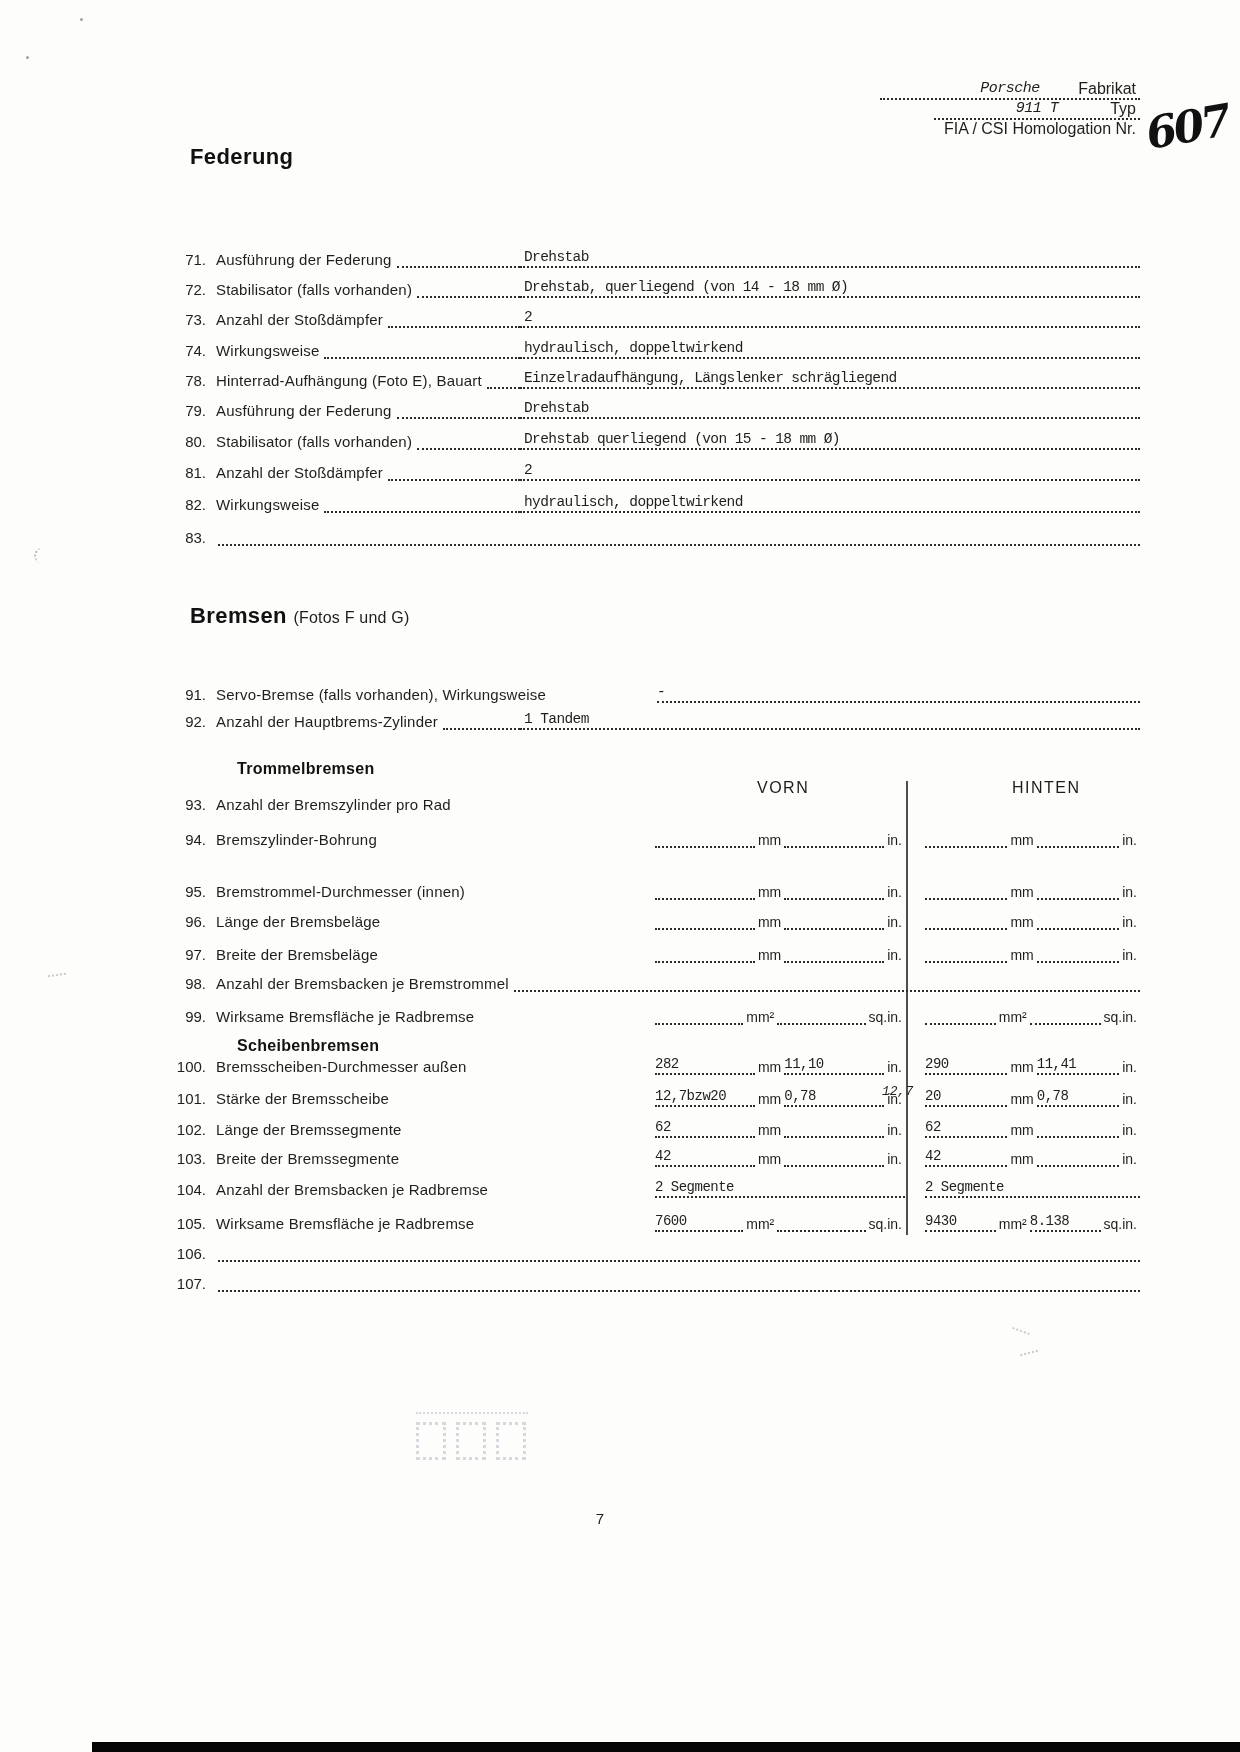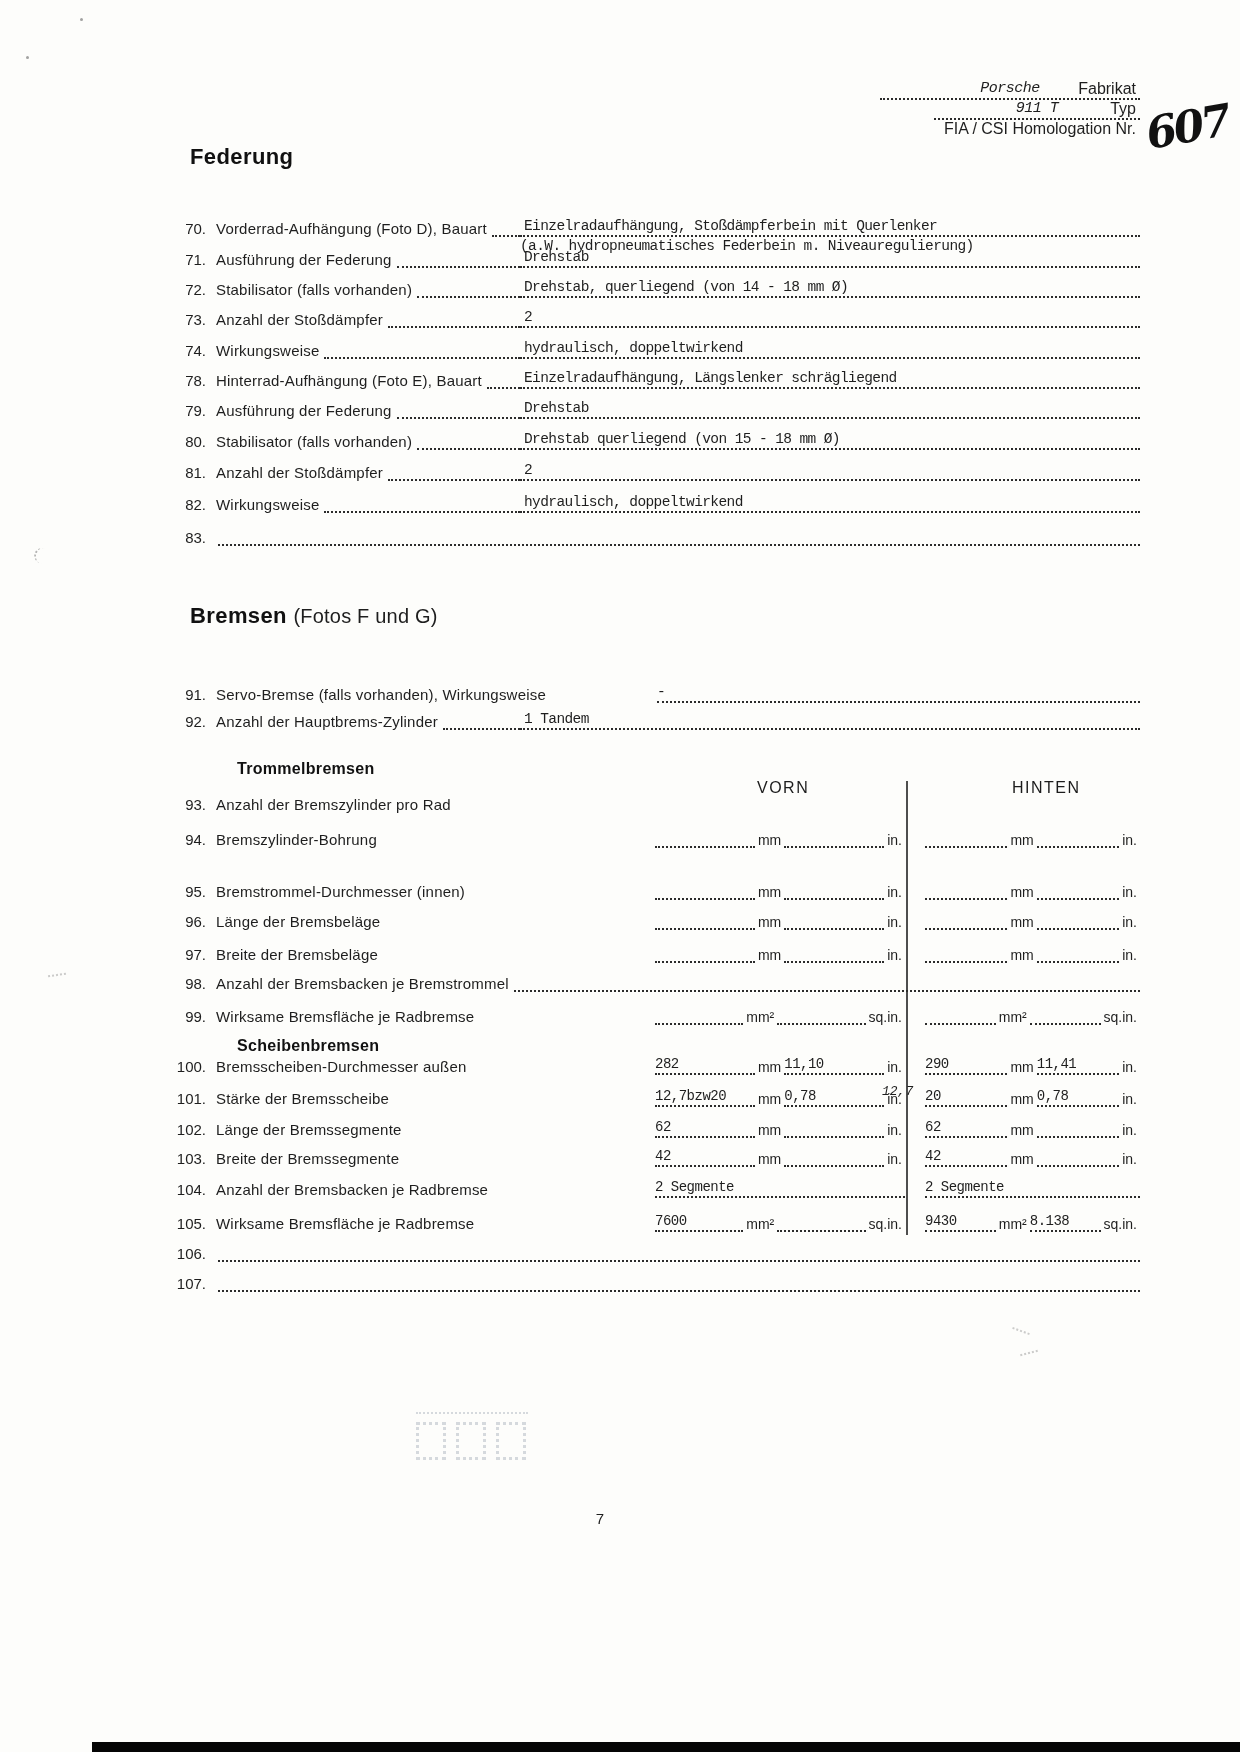--- a/index.html
+++ b/index.html
@@ -12,21 +12,21 @@
   .hleader{border-bottom:2px dotted #2b2b2b;height:0;position:relative;}
   .hl1{width:260px;} .hl2{width:206px;} .hl3{flex:1;}
   .hval{position:absolute;bottom:1px;left:0;right:0;text-align:center;
         font-family:"Liberation Mono",monospace;font-size:15px;letter-spacing:-0.5px;white-space:nowrap;}
   .hgap2{margin-left:28px;} .hgap3{margin-left:10px;}
   .hand{position:absolute;bottom:-14px;left:6px;font-family:"DejaVu Serif",serif;font-style:italic;font-weight:bold;
         font-size:44px;letter-spacing:-3px;transform:rotate(-10deg);color:#111;text-align:left;}
 
   
   .sect{position:absolute;left:190px;font-size:22px;font-weight:bold;letter-spacing:0.4px;color:#111;}
-  .sect small{font-size:20px;font-weight:normal;letter-spacing:0.2px;color:#1e1e1e;}
+  .sect small{font-size:16px;font-weight:normal;letter-spacing:0.2px;color:#1e1e1e;}
   .subhead{position:absolute;left:237px;font-size:16px;font-weight:bold;letter-spacing:0.3px;color:#111;}
   .colhead{position:absolute;top:779px;font-size:16px;letter-spacing:1.5px;color:#1c1c1c;}
 
   
   .frow{position:absolute;left:160px;width:980px;height:22px;display:flex;align-items:flex-end;}
   .num{flex:none;width:46px;text-align:right;padding-right:10px;font-size:15px;}
   .lblwrap{flex:none;width:360px;display:flex;align-items:flex-end;}
   .lblwrap.wide{width:497px;}
   .lbl{white-space:nowrap;font-size:15px;letter-spacing:0.2px;padding-right:3px;}
   .leader{flex:1;border-bottom:2px dotted #2b2b2b;height:0;margin-left:2px;}
@@ -78,31 +78,20 @@
         <i class="hval">911 T</i>
       </span>
     <span class="hlabel hgap3">FIA / CSI Homologation Nr.</span>
     <span class="hleader hl3">
         <i class="hand">607</i>
       </span>
   </div>
 
   <div class="sect" style="top:144px">Federung</div>
 
-  <div class="frow" style="top:215px">
-    <span class="lblwrap">
-        <span class="num">70.</span>
-        <span class="lbl">Vorderrad-Aufhängung (Foto D), Bauart</span>
-        <span class="leader"></span>
-      </span>
-    <span class="vzone">
-        <i class="val">Einzelradaufhängung, Stoßdämpferbein mit Querlenker</i>
-        <i class="val2">(a.W. hydropneumatisches Federbein m. Niveauregulierung)</i>
-      </span>
-  </div>
   <div class="frow" style="top:246px">
     <span class="lblwrap">
         <span class="num">71.</span>
         <span class="lbl">Ausführung der Federung</span>
         <span class="leader"></span>
       </span>
     <span class="vzone">
         <i class="val">Drehstab</i>
       </span>
   </div>

